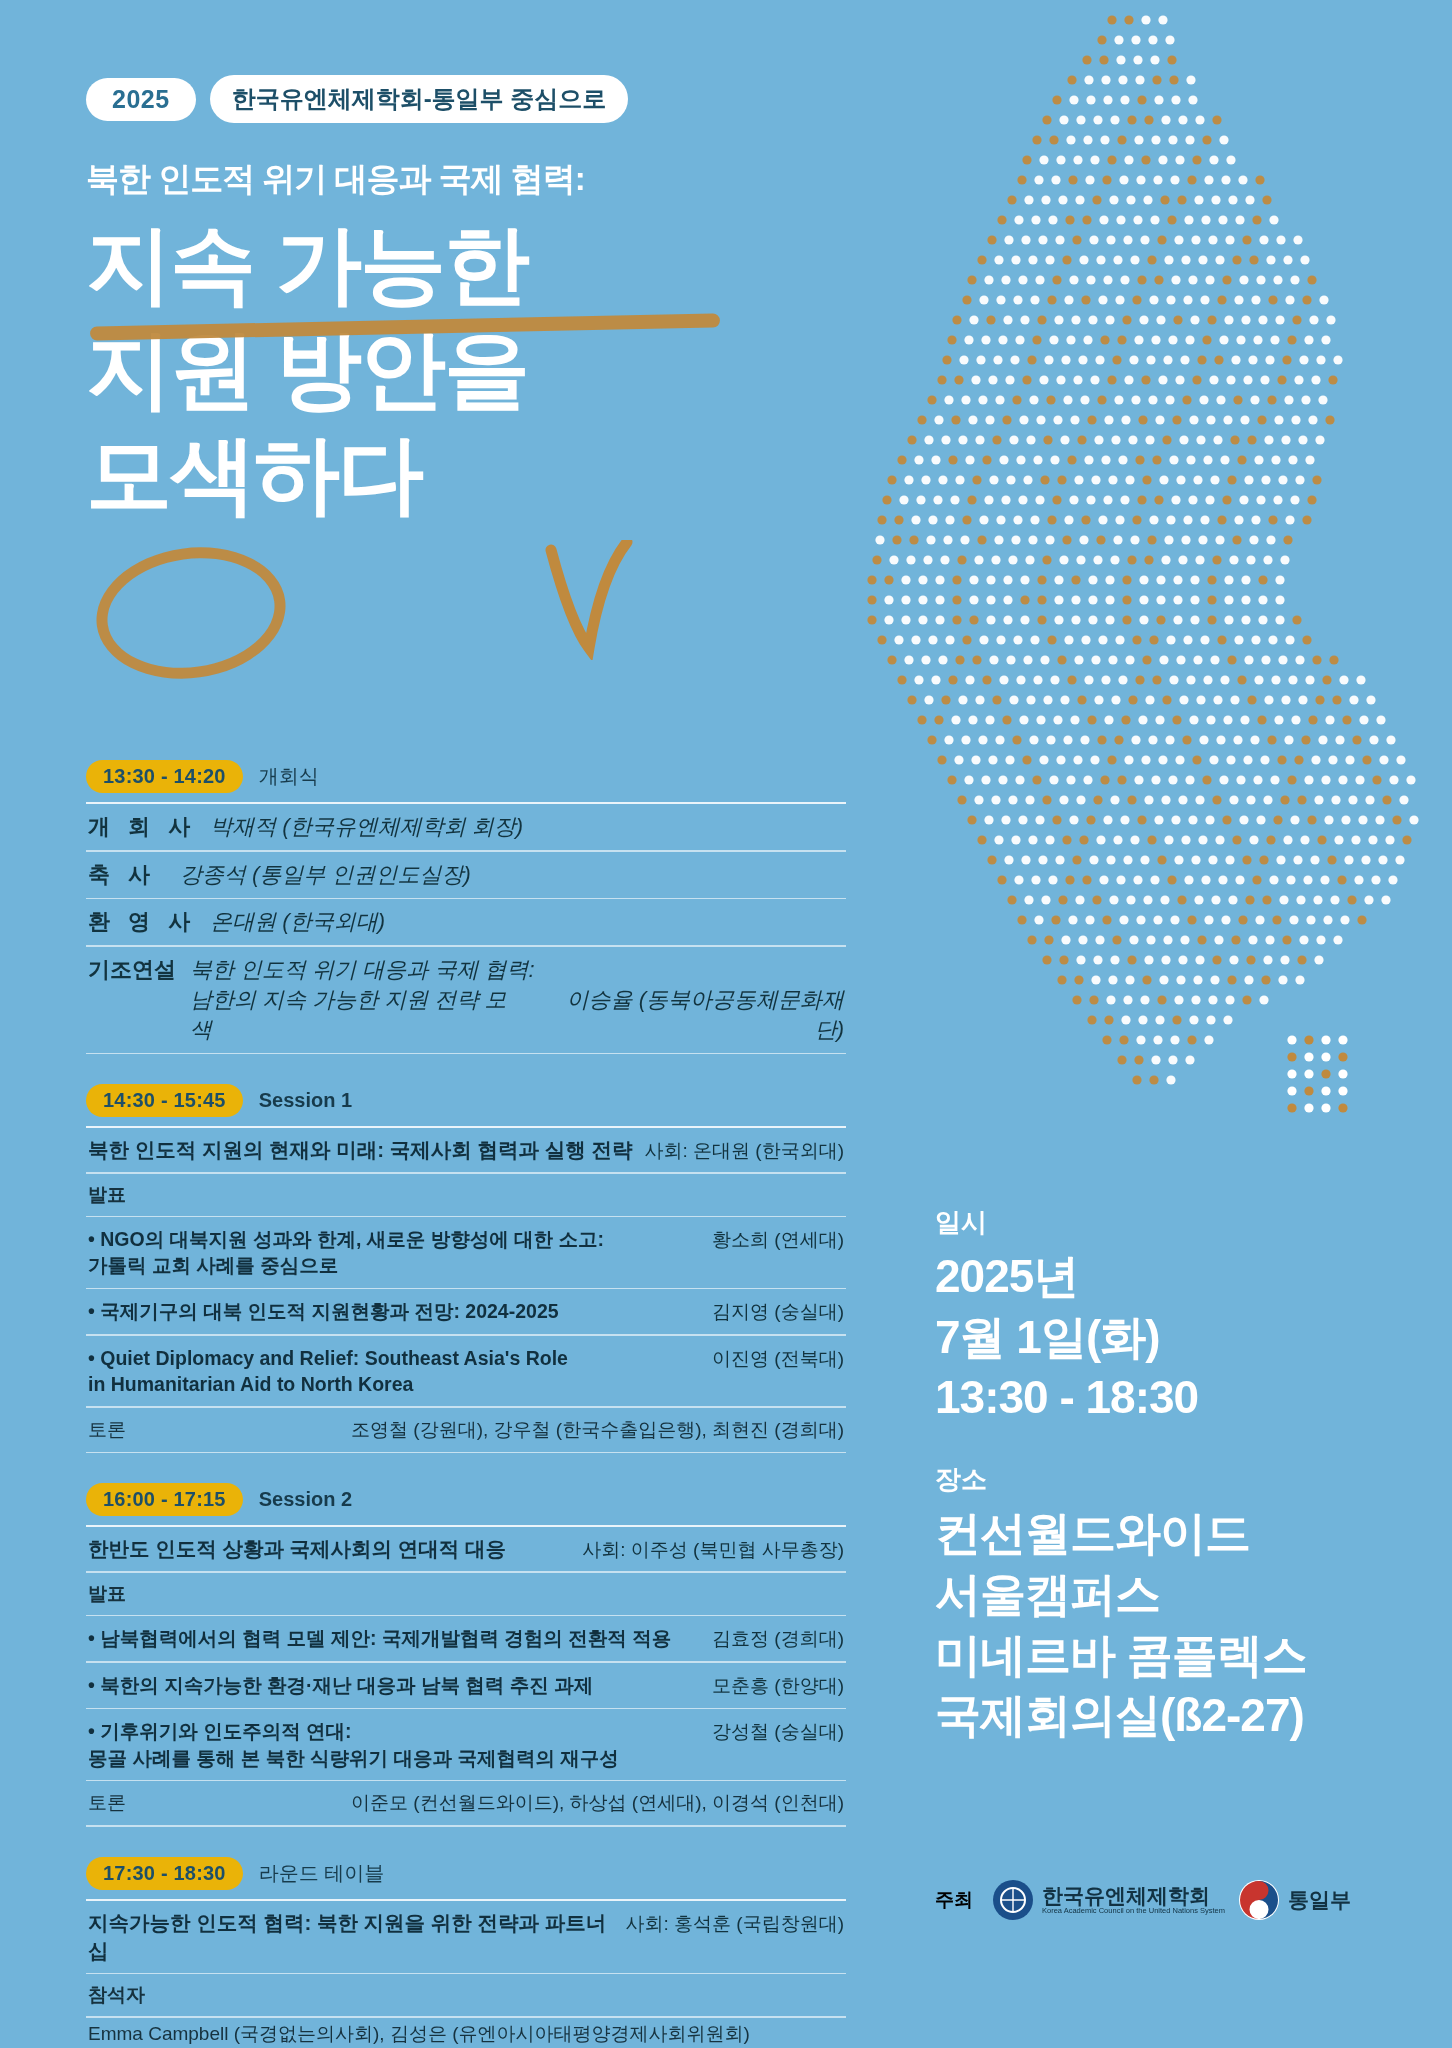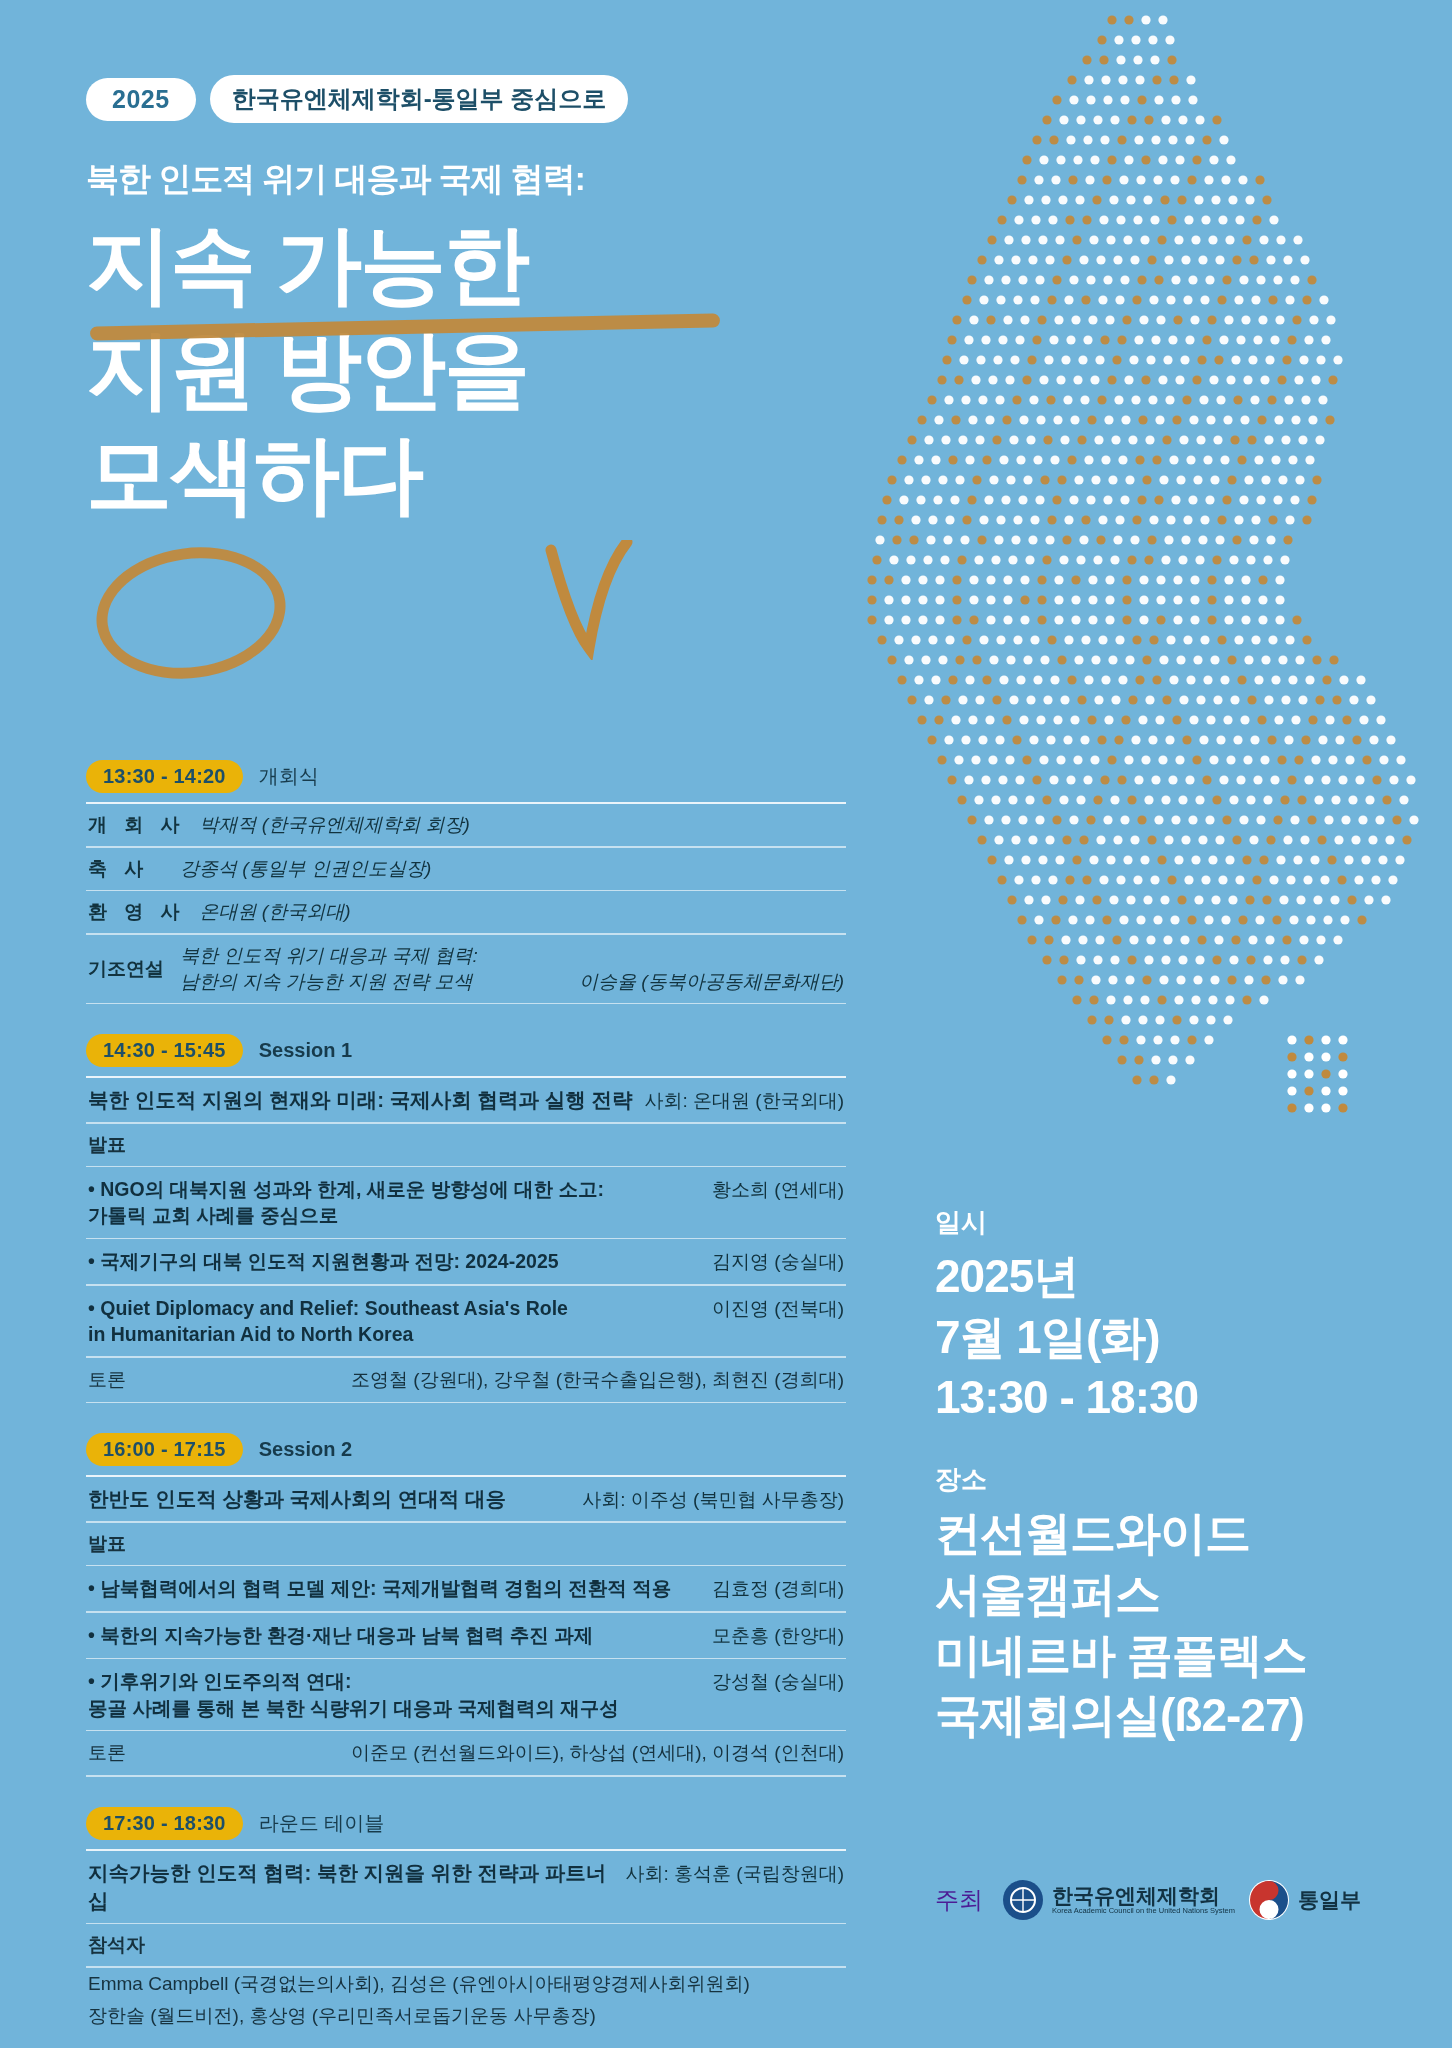--- a/index.html
+++ b/index.html
@@ -68,22 +68,22 @@
   .rule.thin { height:1.5px; opacity:.6; }
 
   .head-line {
     display:flex; justify-content:space-between; align-items:baseline;
     gap:12px; padding:8px 2px 8px 2px;
   }
   .head-line .t { font-size:20.5px; font-weight:bold; color:#11303f; }
   .head-line .m { font-size:19px; color:#12333f; white-space:nowrap; }
 
   .kv {
-    display:flex; align-items:center; gap:14px; padding:8px 2px;
-    font-size:19px; color:#12333f;
+    display:flex; align-items:flex-start; gap:14px; padding:8px 2px;
+    font-size:22px; color:#12333f;
   }
   .kv .k { font-weight:bold; min-width:78px; letter-spacing:6px; }
   .kv .k.nospace { letter-spacing:0; min-width:78px; }
   .kv .v { flex:1;font-style:italic; }
   .kv .r { text-align:right; }
 
   .sec-label { font-size:19px; font-weight:bold; padding:8px 2px; }
 
   .item {
     display:flex; justify-content:space-between; align-items:flex-start;
@@ -102,21 +102,21 @@
   .info { position:absolute; left:935px; top:1205px; width:470px; z-index:3; }
   .info .lbl { color:#ffffff; font-size:26px; font-weight:bold; margin-bottom:6px; }
   .info .big {
     color:#ffffff; font-size:46px; font-weight:bold; line-height:1.32;
     letter-spacing:-1px;
   }
   .info .gap { height:34px; }
 
   
   .footer { position:absolute; left:935px; top:1880px; display:flex; align-items:center; gap:14px; z-index:3; }
-  .footer .host { color:#4c1d95; font-size:24px; font-weight:normal; margin-right:6px; }
+  .footer .host { color:#000000; font-size:19px; font-weight:bold; margin-right:6px; }
   .logo-item { display:flex; align-items:center; gap:9px; }
   .logo-mark { width:40px; height:40px; border-radius:50%; background:#ffffff; position:relative; }
   .logo-mark.blue { background:#1b4f8a; }
   .logo-mark.taegeuk { background:#ffffff; }
   .logo-name { font-size:21px; font-weight:bold; color:#123243; line-height:1.1; }
   .logo-sub { font-size:7.5px; color:#123243; display:block; font-weight:normal; }
 </style>
 </head>
 <body>
 

